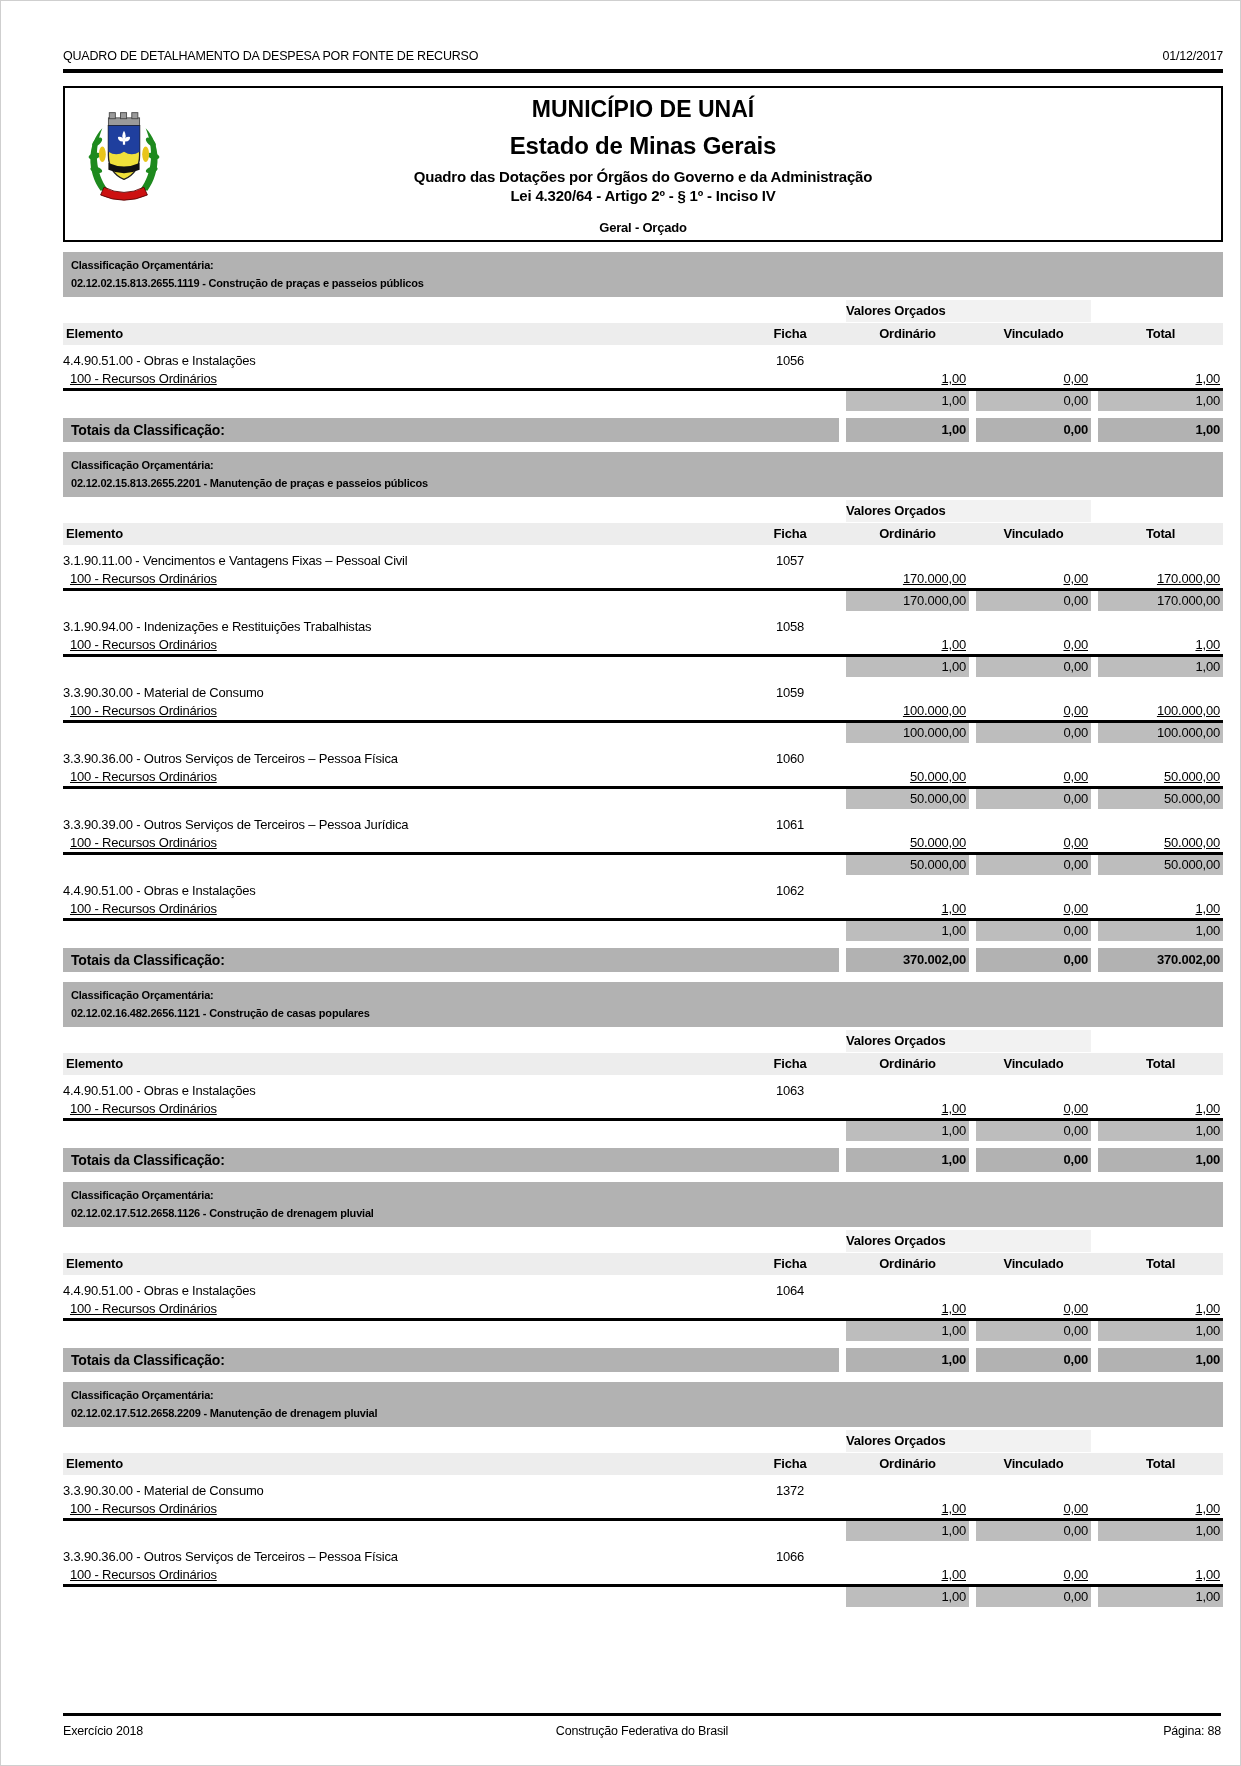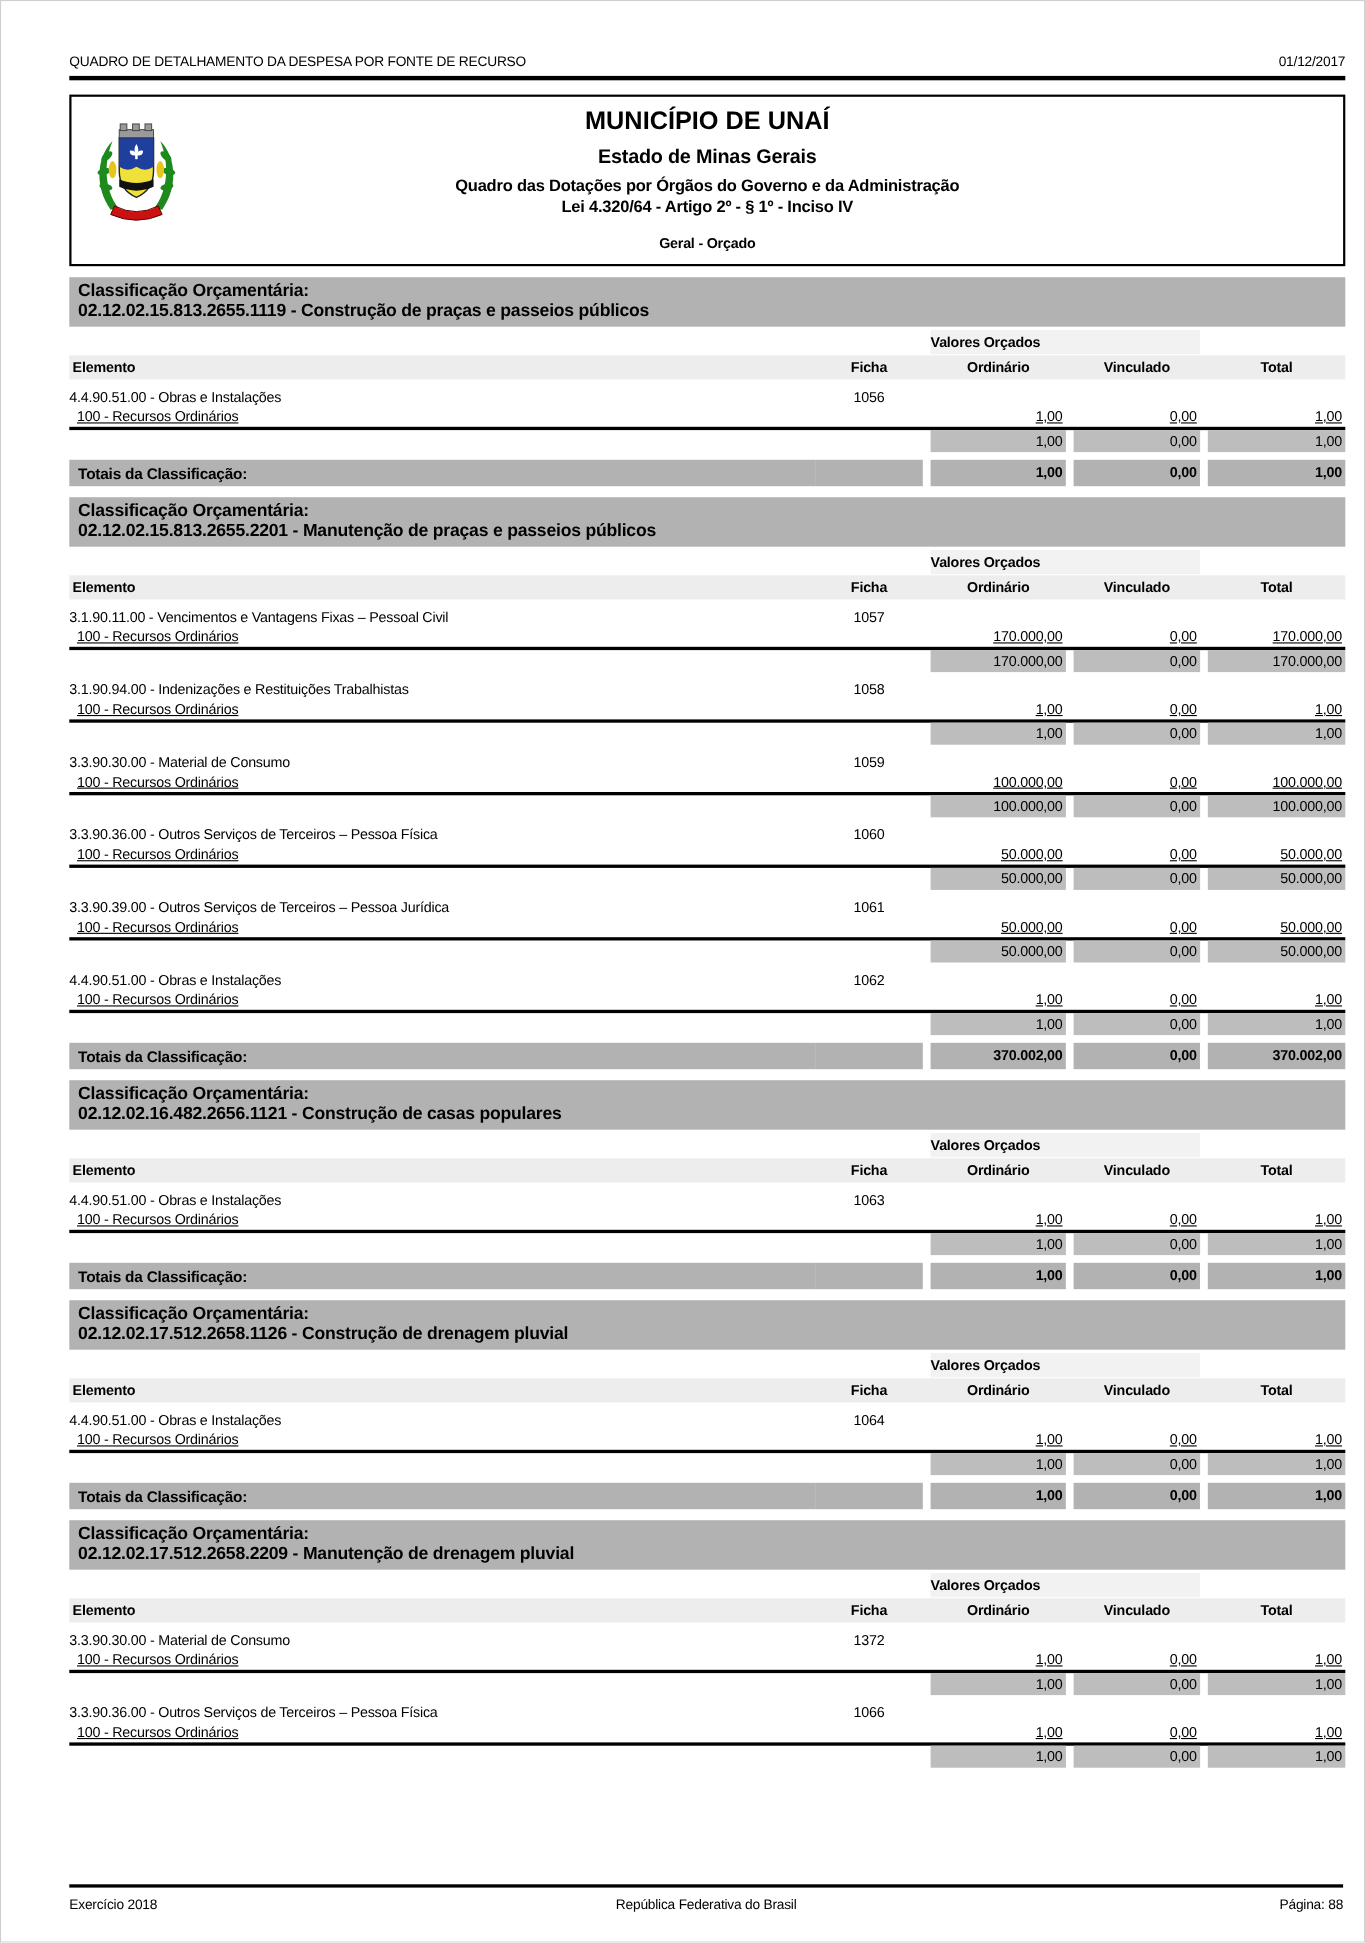--- a/index.html
+++ b/index.html
@@ -11,32 +11,32 @@
 
   
   .tophdr { display:flex; justify-content:space-between; align-items:flex-end;
             padding-top:48px; padding-bottom:6px; border-bottom:4px solid #000;
             font-size:12.5px; }
   
   .titlebox { position:relative; border:2px solid #000; height:156px; margin-top:13px;
               text-align:center; padding-top:8px; }
   .crest { position:absolute; left:20px; top:16px; }
   .t-muni  { font-size:23px; font-weight:bold; letter-spacing:0; }
-  .t-state { font-size:18px; font-weight:bold; margin-top:9px; }
+  .t-state { font-size:24px; font-weight:bold; margin-top:9px; }
   .t-sub1  { font-size:15px; font-weight:bold; margin-top:8px; }
   .t-sub2  { font-size:15px; font-weight:bold; margin-top:2px; }
   .t-scope { font-size:13px; font-weight:bold; margin-top:16px; }
 
   
   .trow { display:grid; grid-template-columns:678px 98px 7px 123px 7px 115px 7px 125px;
           align-items:center; }
   .c { min-height:1px; }
   .num { text-align:right; padding-right:3px; font-size:13px; }
   .classbar { background:#b2b2b2; margin-top:10px; margin-bottom:3px;
-              padding:4px 8px 5px 8px; font-weight:bold; font-size:16px; line-height:18px; }
+              padding:4px 8px 5px 8px; font-weight:bold; font-size:11px; line-height:18px; }
   .valrow { height:22px; }
   .valbox { grid-column:4/7; background:#f2f2f2; font-weight:bold;
             font-size:13px; height:22px; line-height:22px; }
   .colhdr { background:#ededed; height:22px; margin-top:1px; font-weight:bold; font-size:13px; }
   .colhdr .c { line-height:22px; }
   .h-elemento { padding-left:3px; }
   .h-center { text-align:center; }
   .elem { margin-top:6px; }
   .r1 { height:18px; font-size:13px; }
   .r1 .fich { text-align:center; }
@@ -628,17 +628,17 @@
           <div class="c num gray">1,00</div>
         </div>
       </div>
     </div>
 
   </div>
 
   <div class="footer">
     <div class="frow">
       <span>Exercício 2018</span>
-      <span class="fcenter">República Federativa do Brasil</span>
+      <span class="fcenter">Construção Federativa do Brasil</span>
       <span>Página: 88</span>
     </div>
   </div>
 </div>
 
 </body></html>

